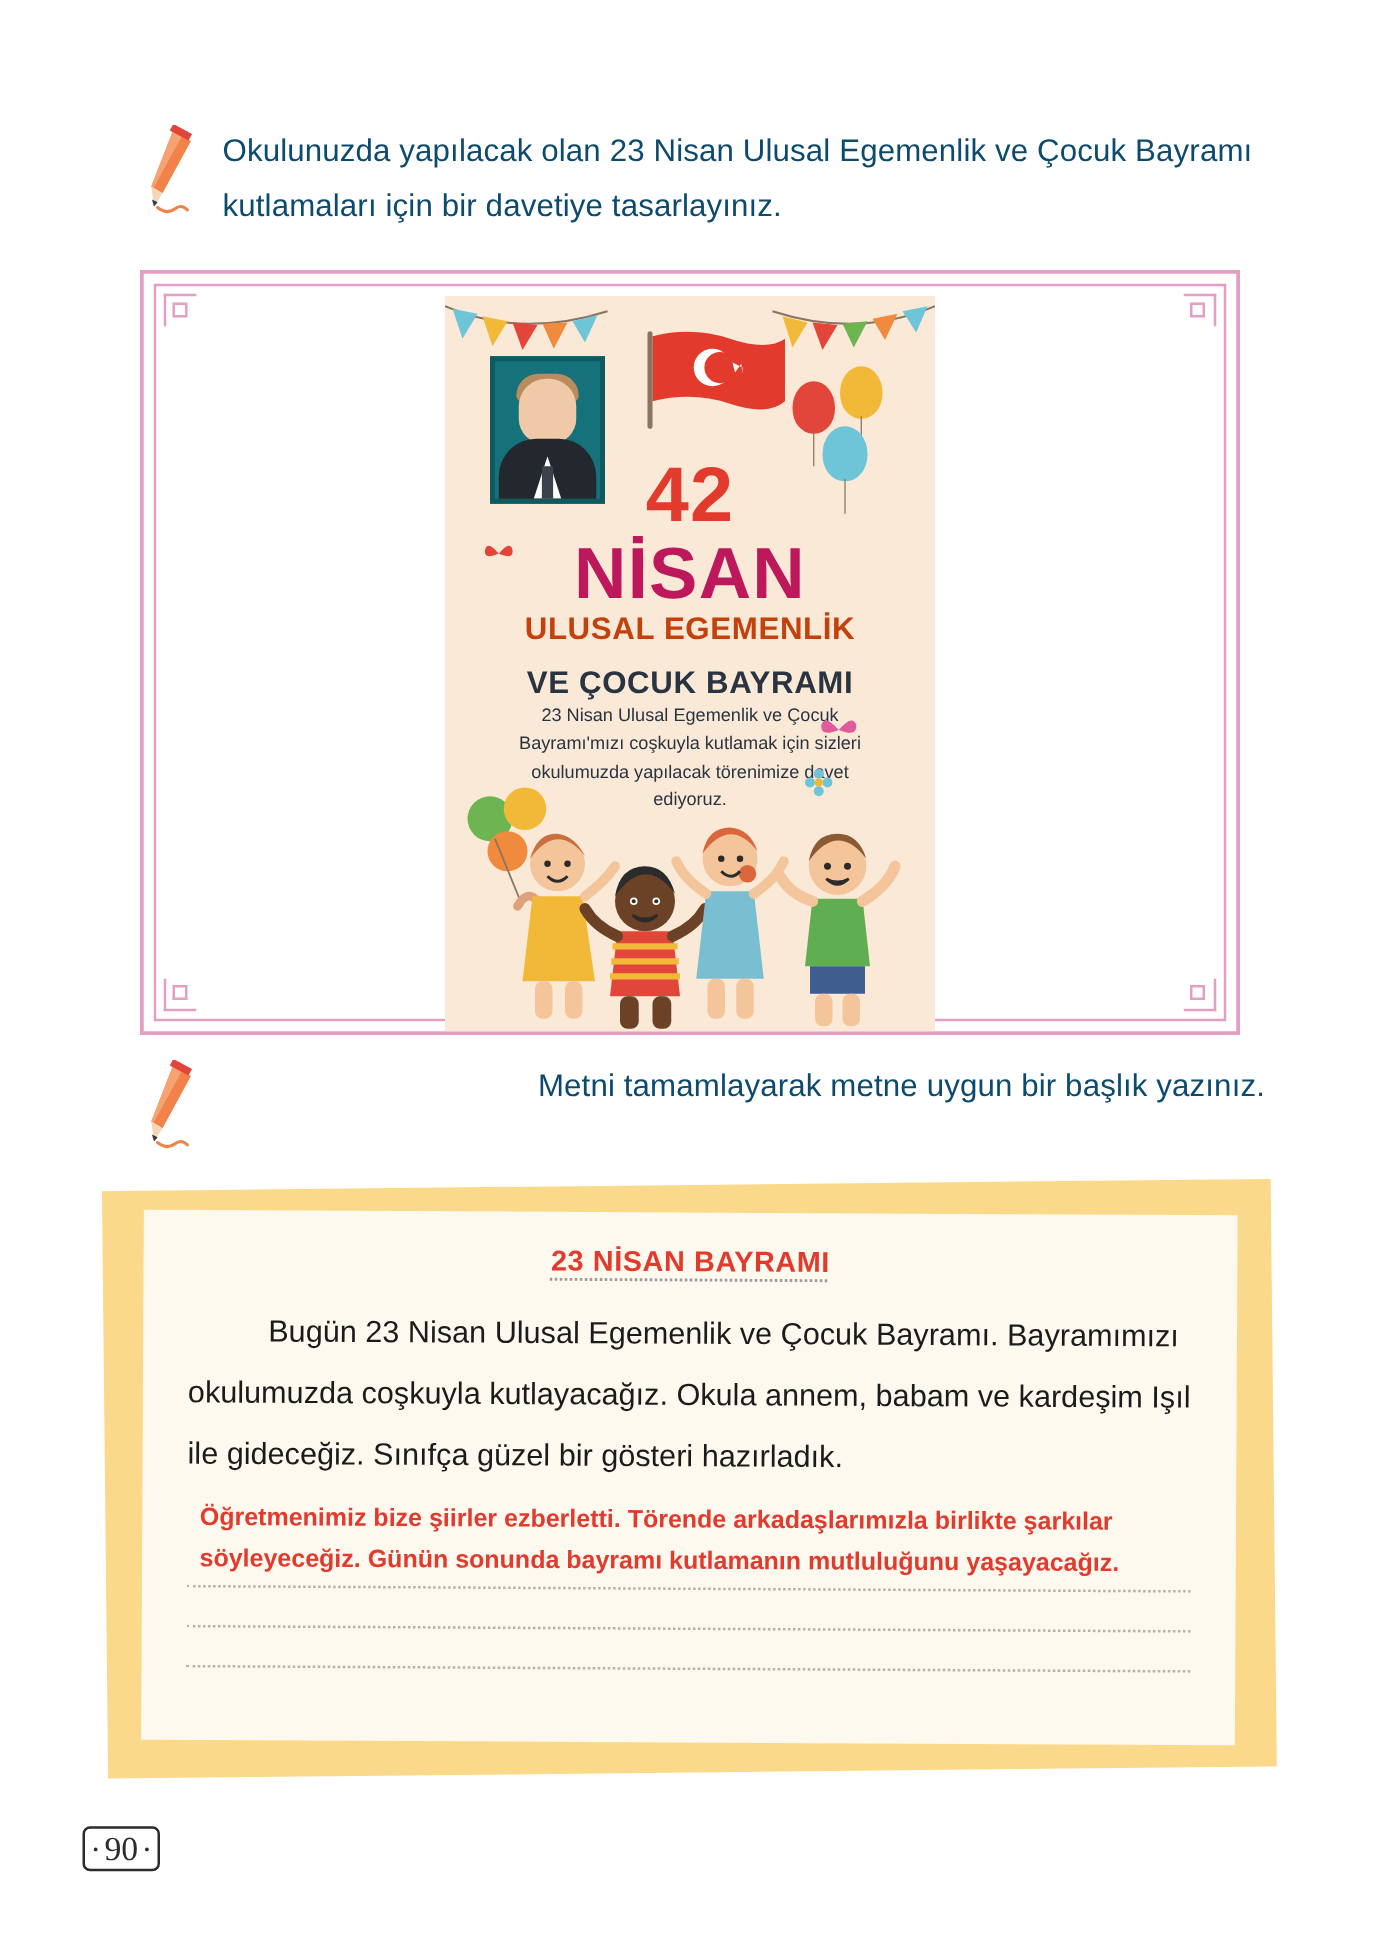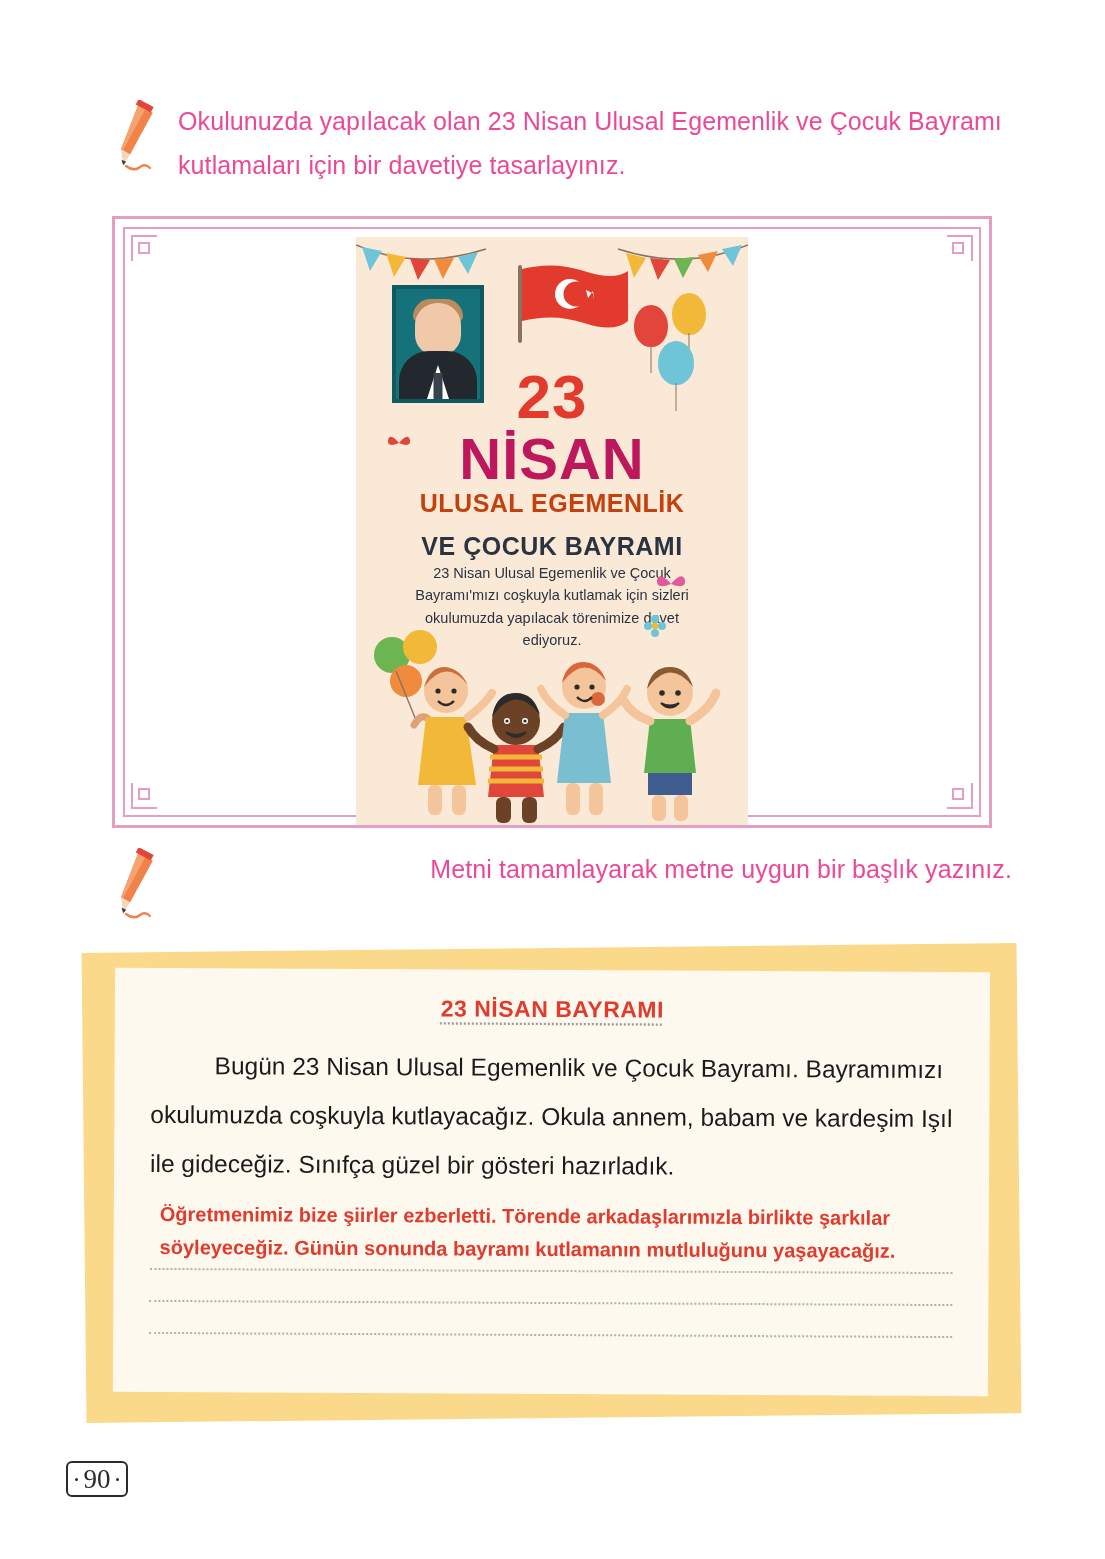--- a/index.html
+++ b/index.html
@@ -23,21 +23,21 @@
   .pencil-icon {
     width: 52px;
     height: 78px;
     flex: 0 0 52px;
     position: relative;
   }
   .instruction-text {
     font-family: "Liberation Sans", sans-serif;
     font-size: 25px;
     line-height: 1.75;
-    color: #ec4899;
+    color: #0c4a6e;
     letter-spacing: 0.1px;
     max-width: 830px;
   }
 
   
   .poster-frame {
     position: absolute;
     left: 112px;
     top: 216px;
     width: 880px;
@@ -291,21 +291,21 @@
         <div class="face"></div>
         <div class="body"></div>
         <div class="shirt"></div>
         <div class="tie"></div>
       </div>
 
       <div class="balloon" style="left:278px; top:68px; width:34px; height:42px; background:#e2463a;"></div>
       <div class="balloon" style="left:316px; top:56px; width:34px; height:42px; background:#f2b938;"></div>
       <div class="balloon" style="left:302px; top:104px; width:36px; height:44px; background:#6fc5d8;"></div>
 
-      <div class="poster-23">23</div>
+      <div class="poster-23">42</div>
       <div class="poster-nisan">NİSAN</div>
       <div class="poster-sub1">ULUSAL EGEMENLİK</div>
       <div class="poster-sub2">VE ÇOCUK BAYRAMI</div>
       <div class="poster-body">23 Nisan Ulusal Egemenlik ve Çocuk Bayramı'mızı coşkuyla kutlamak için sizleri okulumuzda yapılacak törenimize davet ediyoruz.</div>
 
       <svg style="position:absolute; left:30px; top:195px;" width="26" height="22" viewBox="0 0 26 22">
         <path d="M13 11 Q4 0 2 8 Q1 16 13 11 Q25 16 24 8 Q22 0 13 11Z" fill="#e2463a"></path>
       </svg>
       <svg style="position:absolute; left:298px; top:332px;" width="34" height="28" viewBox="0 0 34 28">
         <path d="M17 15 Q6 2 3 11 Q2 21 17 15 Q32 21 31 11 Q28 2 17 15Z" fill="#e05a9c"></path>

